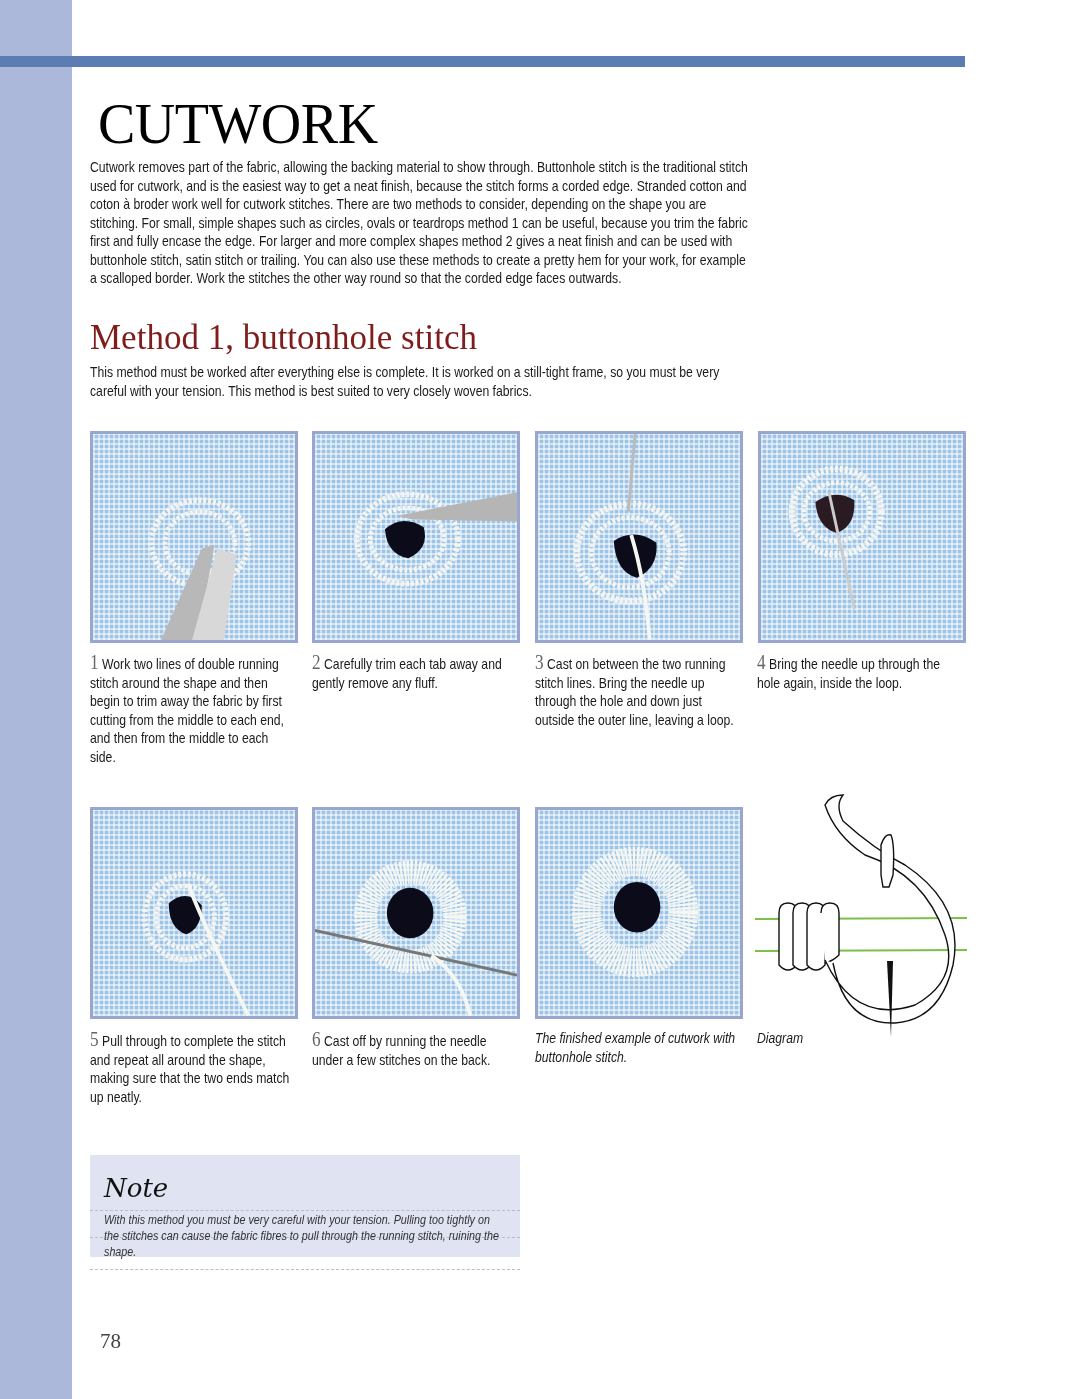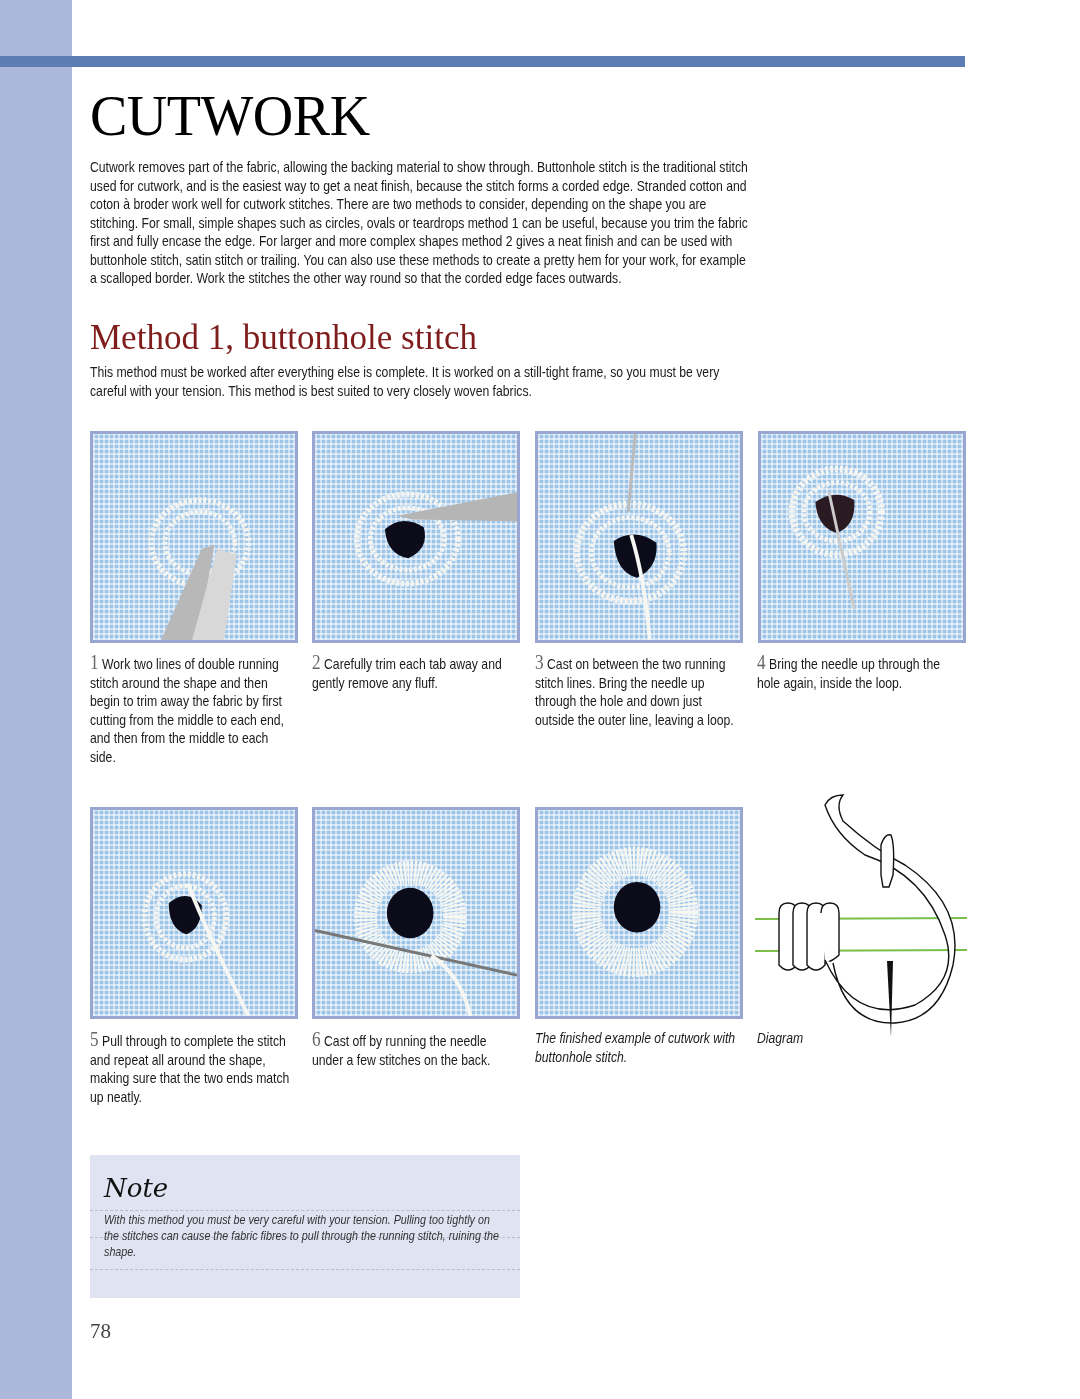--- a/index.html
+++ b/index.html
@@ -3,21 +3,21 @@
 <meta charset="utf-8">
 <style>
   html, body { margin: 0; padding: 0; }
   body {
     width: 1080px; height: 1399px; position: relative; background: #ffffff;
     overflow: hidden; font-family: "Liberation Sans", sans-serif; color: #1a1a1a;
   }
   .side-band { position: absolute; left: 0; top: 0; width: 72px; height: 1399px; background: #abb8d9; }
   .top-rule { position: absolute; left: 0; top: 56px; width: 965px; height: 11px; background: #5b7db3; }
   .title {
-    position: absolute; left: 90px; top: 84px; margin: 0;
+    position: absolute; left: 90px; top: 84px; margin: 8px;
     font-family: "Liberation Serif", serif; font-weight: normal; font-size: 56px; letter-spacing: -0.5px; color: #000; text-align: right;
   }
   .intro {
     position: absolute; left: 90px; top: 158px; width: 660px; margin: 0;
     font-size: 14.2px; line-height: 18.5px; transform: scaleX(0.86); transform-origin: left top; width: 765px;
   }
   .section-title {
     position: absolute; left: 90px; top: 318px; margin: 0;
     font-family: "Liberation Serif", serif; font-weight: normal; font-size: 35px; color: #7f1d1d;
   }
@@ -34,34 +34,34 @@
   }
   .photo svg { position: absolute; left: 0; top: 0; width: 100%; height: 100%; }
   .caption {
     position: absolute; width: 240px; margin: 0;
     font-size: 14.2px; line-height: 18.6px; transform: scaleX(0.86); transform-origin: left top;
   }
   .caption .num { font-family: "Liberation Serif", serif; font-size: 20px; color: #666; margin-right: 4px; }
   .caption.italic { font-style: italic; }
   .diagram { position: absolute; left: 755px; top: 785px; width: 212px; height: 260px; }
   .note {
-    position: absolute; left: 90px; top: 1155px; width: 430px; height: 143px; background: #e0e3f2; text-decoration: underline;
+    position: absolute; left: 90px; top: 1155px; width: 430px; height: 102px; background: #e0e3f2; text-decoration: underline;
   }
   .note .line { position: absolute; left: 0; width: 100%; border-top: 1px dashed #b9bccb; }
   .note-title {
     position: absolute; left: 14px; top: 18px; margin: 0;
     font-family: "DejaVu Serif", serif; font-style: italic; font-size: 26px; color: #111;
   }
   .note-text {
     position: absolute; left: 14px; top: 57px; margin: 0; width: 460px;
     font-style: italic; font-size: 12.5px; line-height: 16px; color: #333;
     transform: scaleX(0.86); transform-origin: left top;
   }
   .page-number {
-    position: absolute; left: 90px; top: 1319px; margin: 0;
+    position: absolute; left: 90px; top: 1319px; margin: 10px;
     font-family: "Liberation Serif", serif; font-size: 21px; color: #444;
   }
 </style>
 </head>
 <body>
 
 <div class="side-band"></div>
 <div class="top-rule"></div>
 
 <h1 class="title">CUTWORK</h1>

